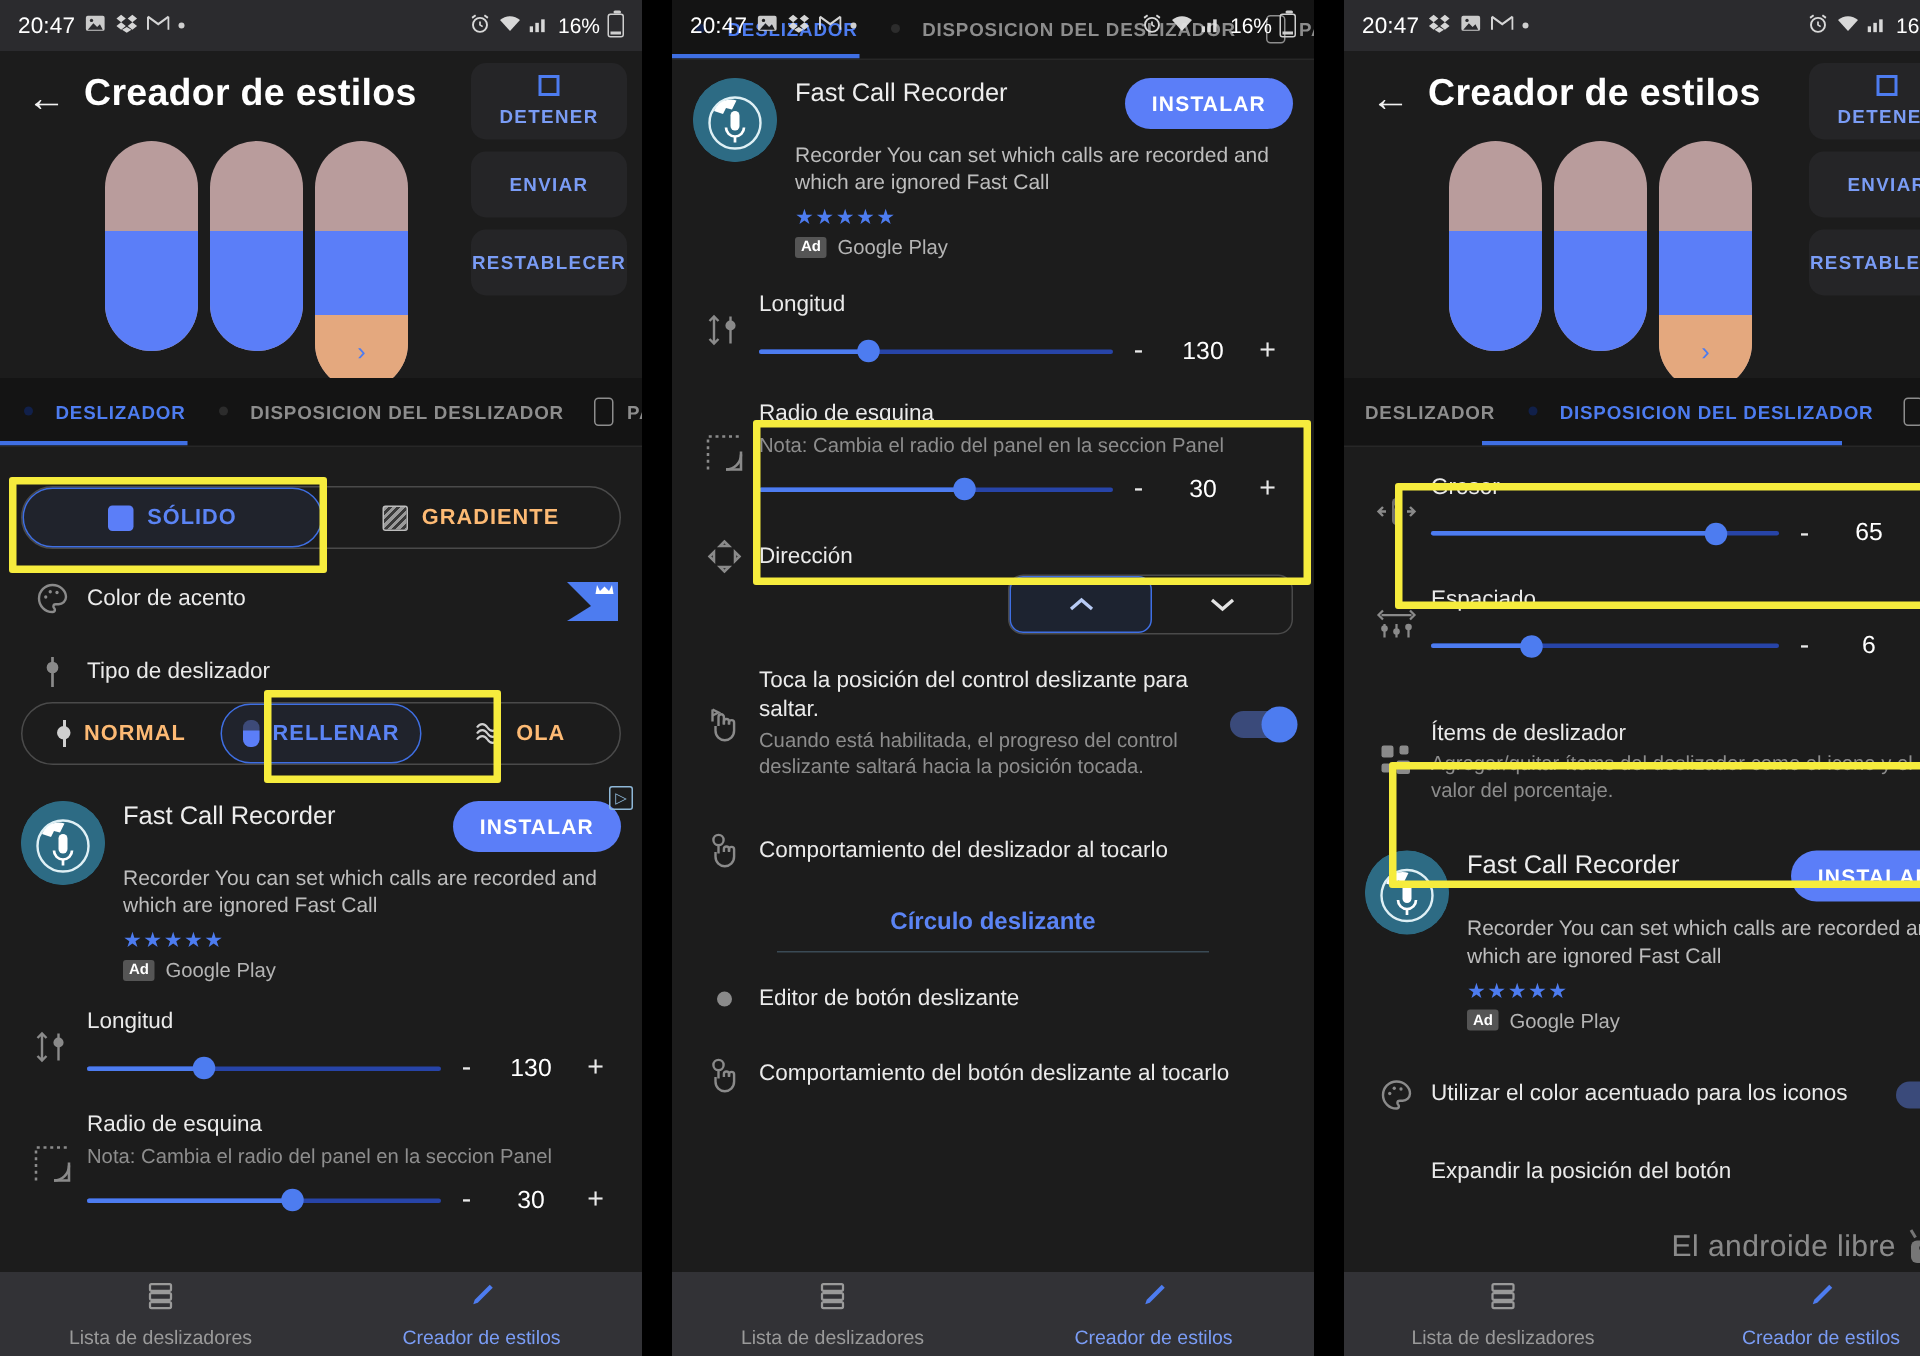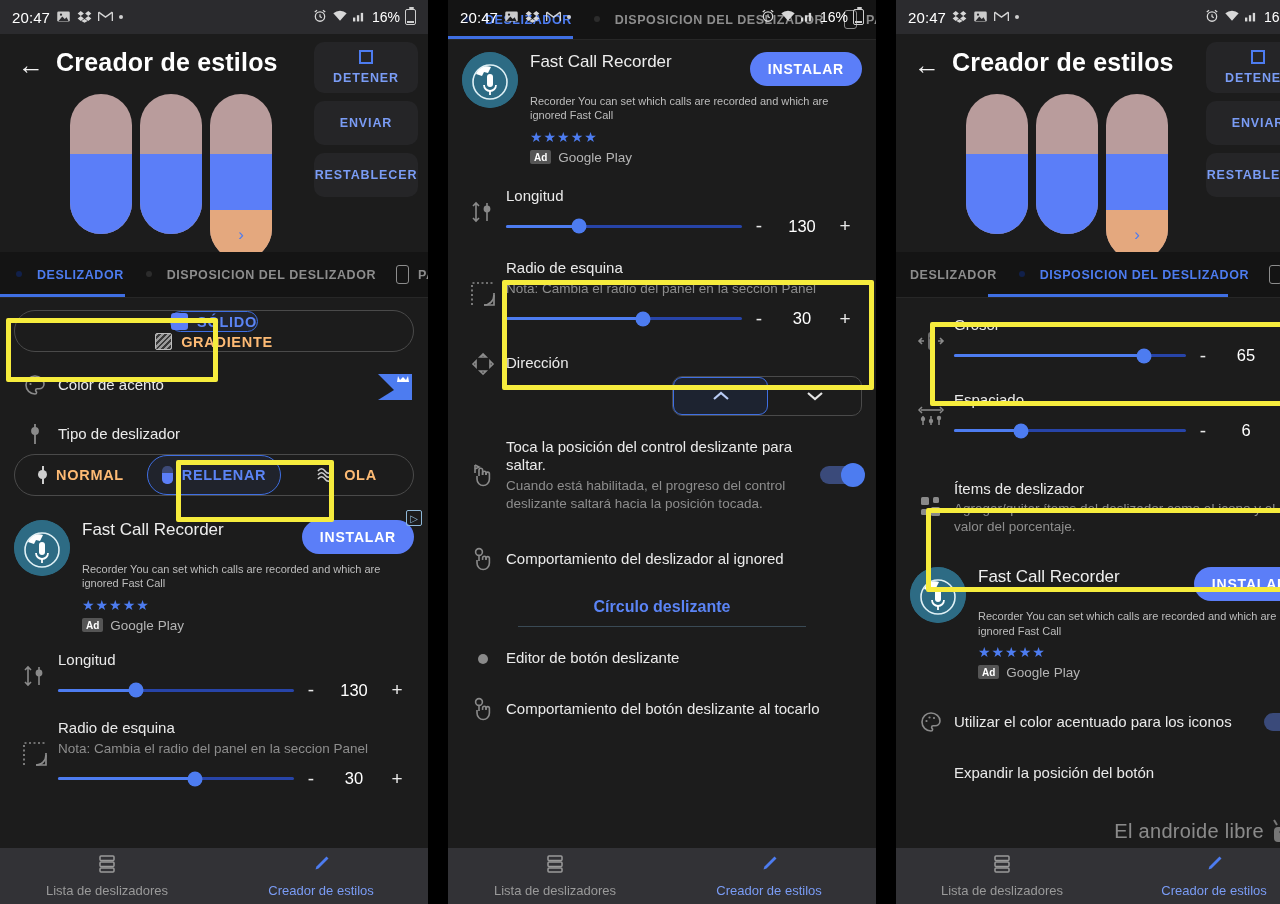--- a/index.html
+++ b/index.html
@@ -179,21 +179,21 @@
     width: 56px; height: 56px; border-radius: 50%; flex:0 0 56px;
     background: #2d6b84; position: relative; overflow:hidden;
   }
   .ad-body { flex: 1 1 auto; min-width:0; }
   .ad-title-row { display:flex; align-items:flex-start; }
   .ad-title { color: #ededed; font-size: 17px; flex: 1 1 auto; }
   .install {
     background: #5b7ef8; color:#fff; font-size: 14px; font-weight: 700; letter-spacing: .8px;
     border-radius: 19px; padding: 9px 18px; flex: 0 0 auto;
   }
-  .ad-desc { color:#bdbdbd; font-size: 11px; line-height:1.3; margin-top: 8px; }
+  .ad-desc { color:#bdbdbd; font-size: 14px; line-height:1.3; margin-top: 8px; }
   .stars { color:#4d7cf0; font-size: 14px; letter-spacing: 1px; margin-top: 6px; }
   .ad-play { display:flex; align-items:center; gap:7px; margin-top: 5px; }
   .ad-badge { background:#555; color:#fff; font-size:10px; font-weight:700; padding:1.5px 4px; border-radius:2px;}
   .ad-src { color:#b4b4b4; font-size: 13.5px; }
   .ad-choice {
     position:absolute; right: 6px; top: 0px; width: 16px; height: 16px;
     border:1px solid #8fb8d8; border-radius:2px; color:#8fb8d8; font-size:10px;
     display:flex;align-items:center;justify-content:center;
   }
 
@@ -329,21 +329,21 @@
       </div>
       <div class="tab">
         <span class="ti-panel"></span>
         <span>PA</span>
       </div>
       <div class="tabline" style="left:0;width:125px;"></div>
     </div>
 
     <div class="content">
 
-      <div class="segmented" style="margin-top:12px;flex-direction:column;">
+      <div class="segmented" style="margin-top:26px;">
         <div class="seg sel">
           <span class="sq-blue"></span>
           <span>SÓLIDO</span>
         </div>
         <div class="seg">
           <span class="grad-ico"></span>
           <span>GRADIENTE</span>
         </div>
       </div>
 
@@ -685,21 +685,21 @@
       <div class="row" style="padding-top:22px;padding-bottom:20px;">
         <div class="lico">
           <svg width="26" height="26" viewBox="0 0 26 26" stroke="#8a8a8a" stroke-width="1.6" fill="none">
             <circle cx="9" cy="6" r="3.4"></circle>
             <path d="M9 9.4V15"></path>
             <path d="M12.6 14v-2a1.7 1.7 0 0 1 3.4 0v2"></path>
             <path d="M16 13.5v-1.2a1.7 1.7 0 0 1 3.4 0V17c0 4-3 6.5-6.2 6.5S7 21 7 17v-3"></path>
           </svg>
         </div>
         <div class="body">
-            <div class="lbl">Comportamiento del deslizador al ignored</div>
+            <div class="lbl">Comportamiento del deslizador al tocarlo</div>
           </div>
       </div>
 
       <div class="section-title" style="padding-top:6px;">Círculo deslizante</div>
       <div class="sec-rule"></div>
 
       <div class="row" style="padding-top:16px;padding-bottom:16px;">
         <div class="lico">
           <svg width="14" height="14" viewBox="0 0 14 14">
               <circle cx="7" cy="7" r="5" fill="#8a8a8a"></circle>

